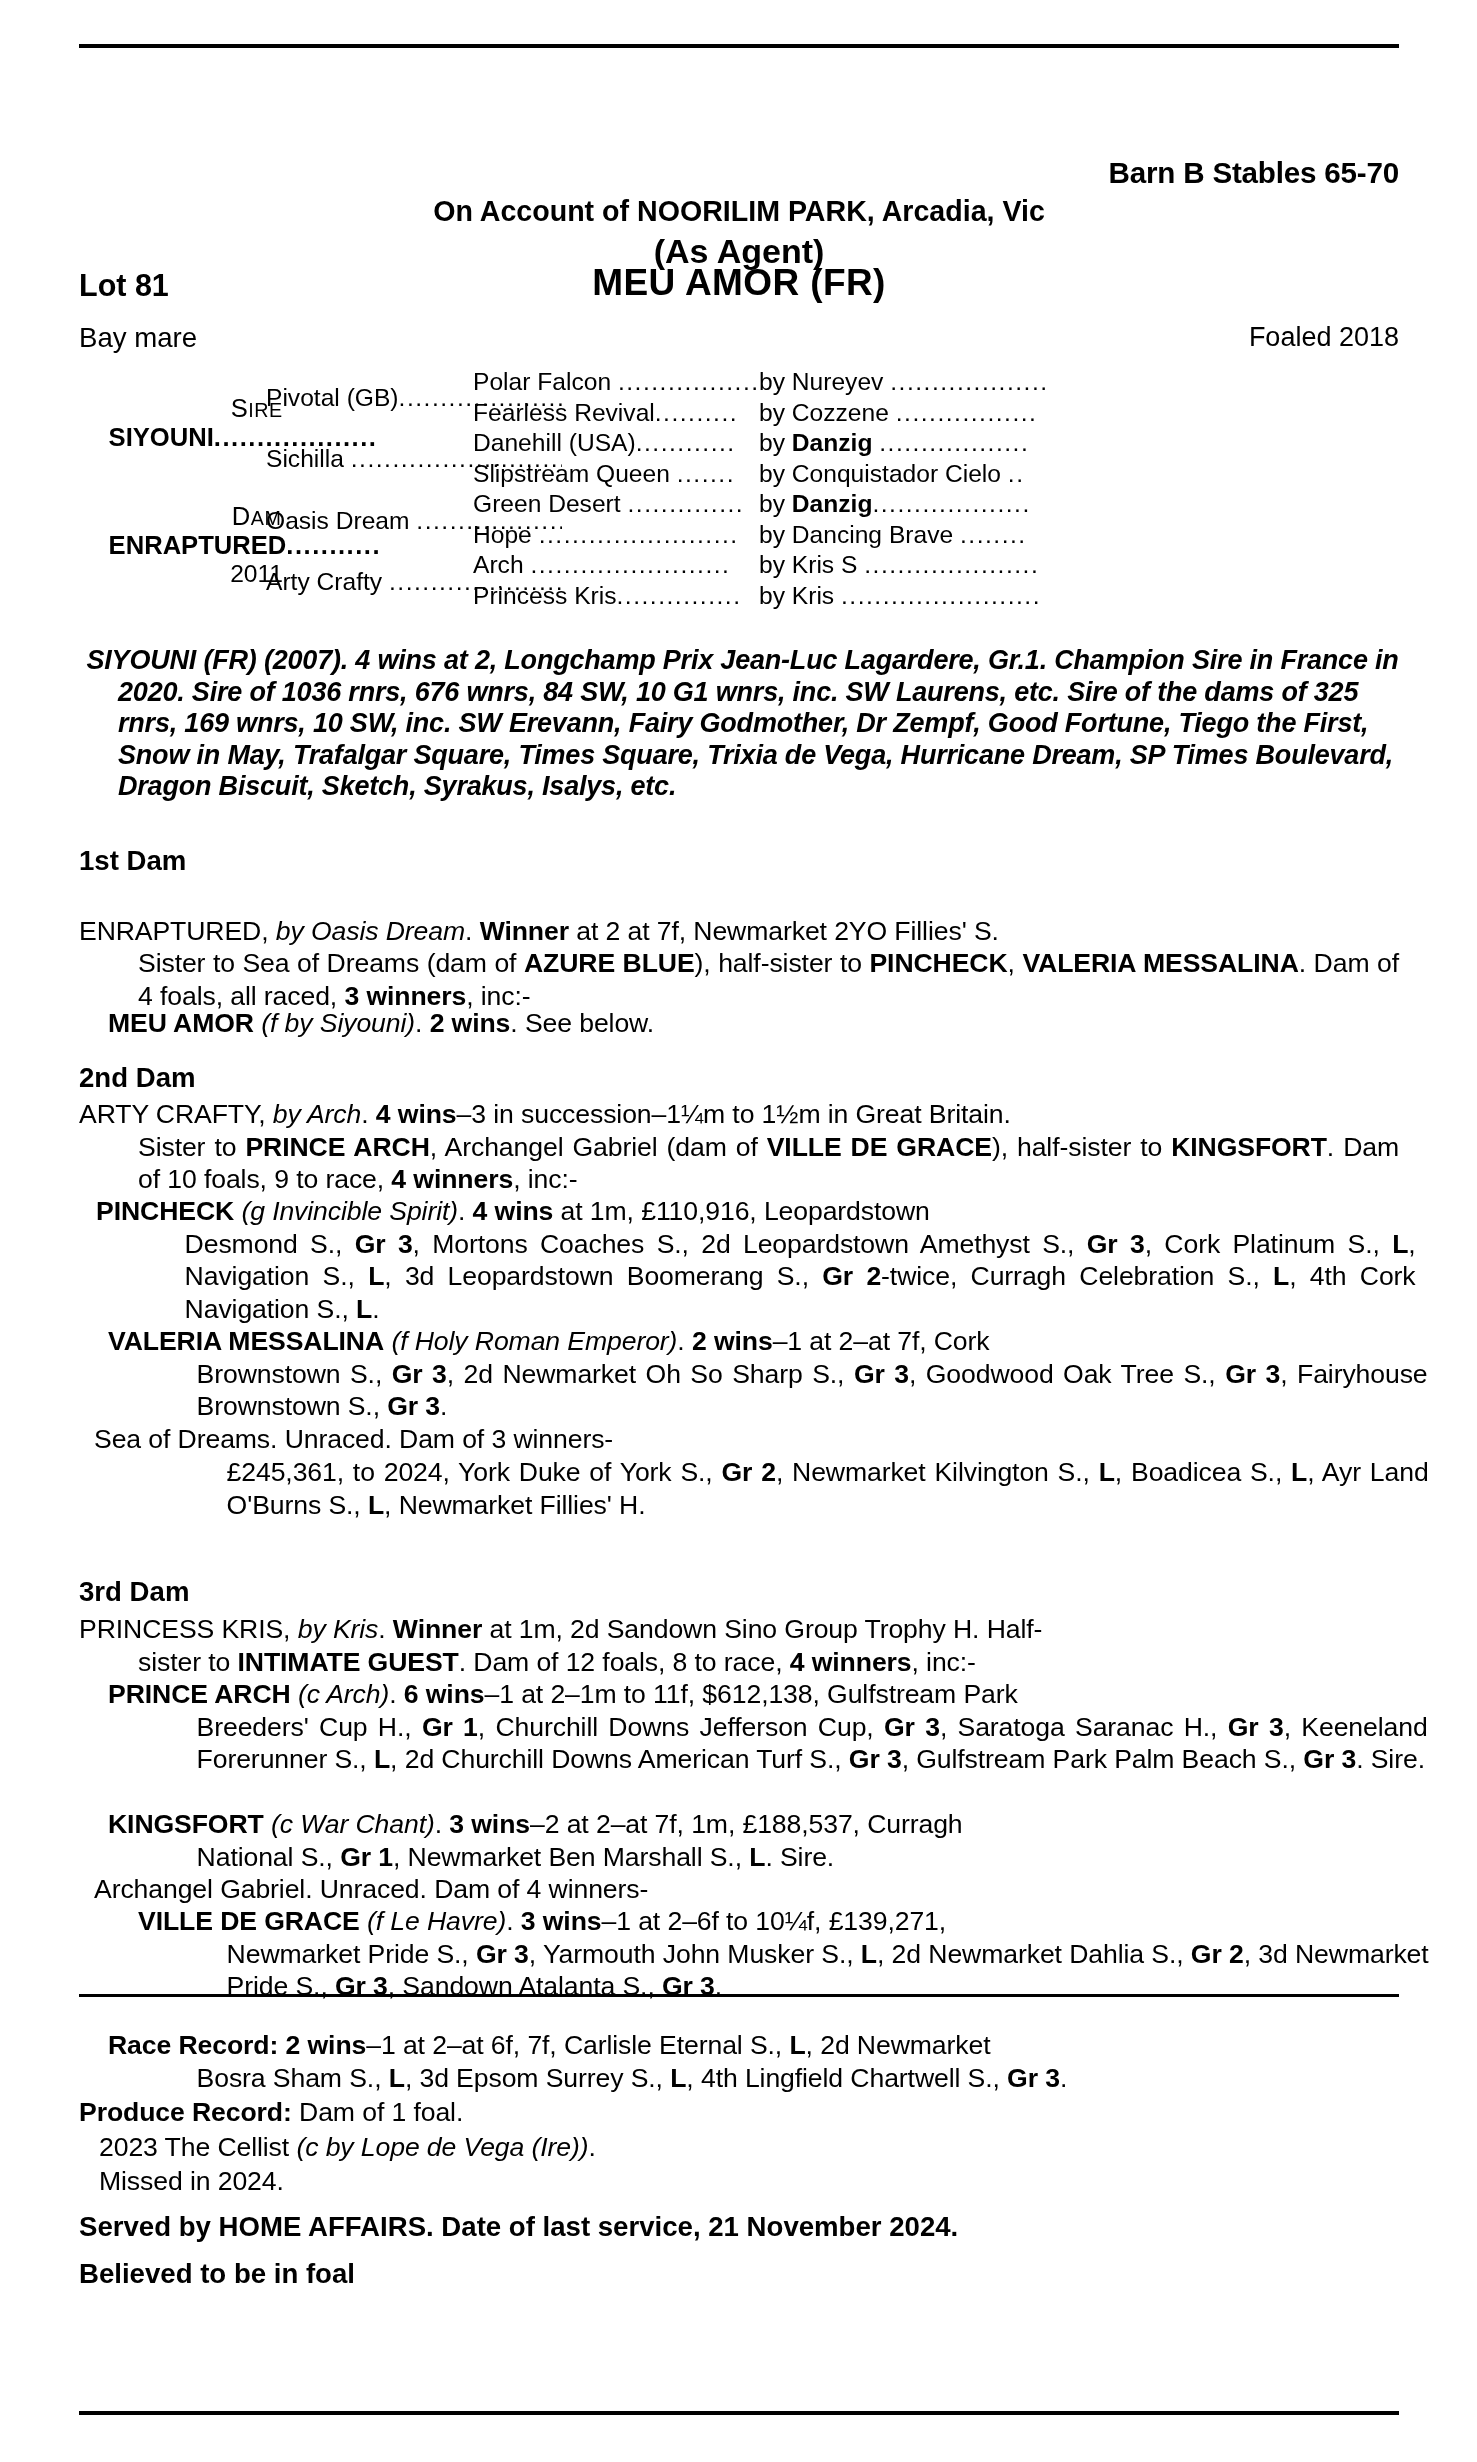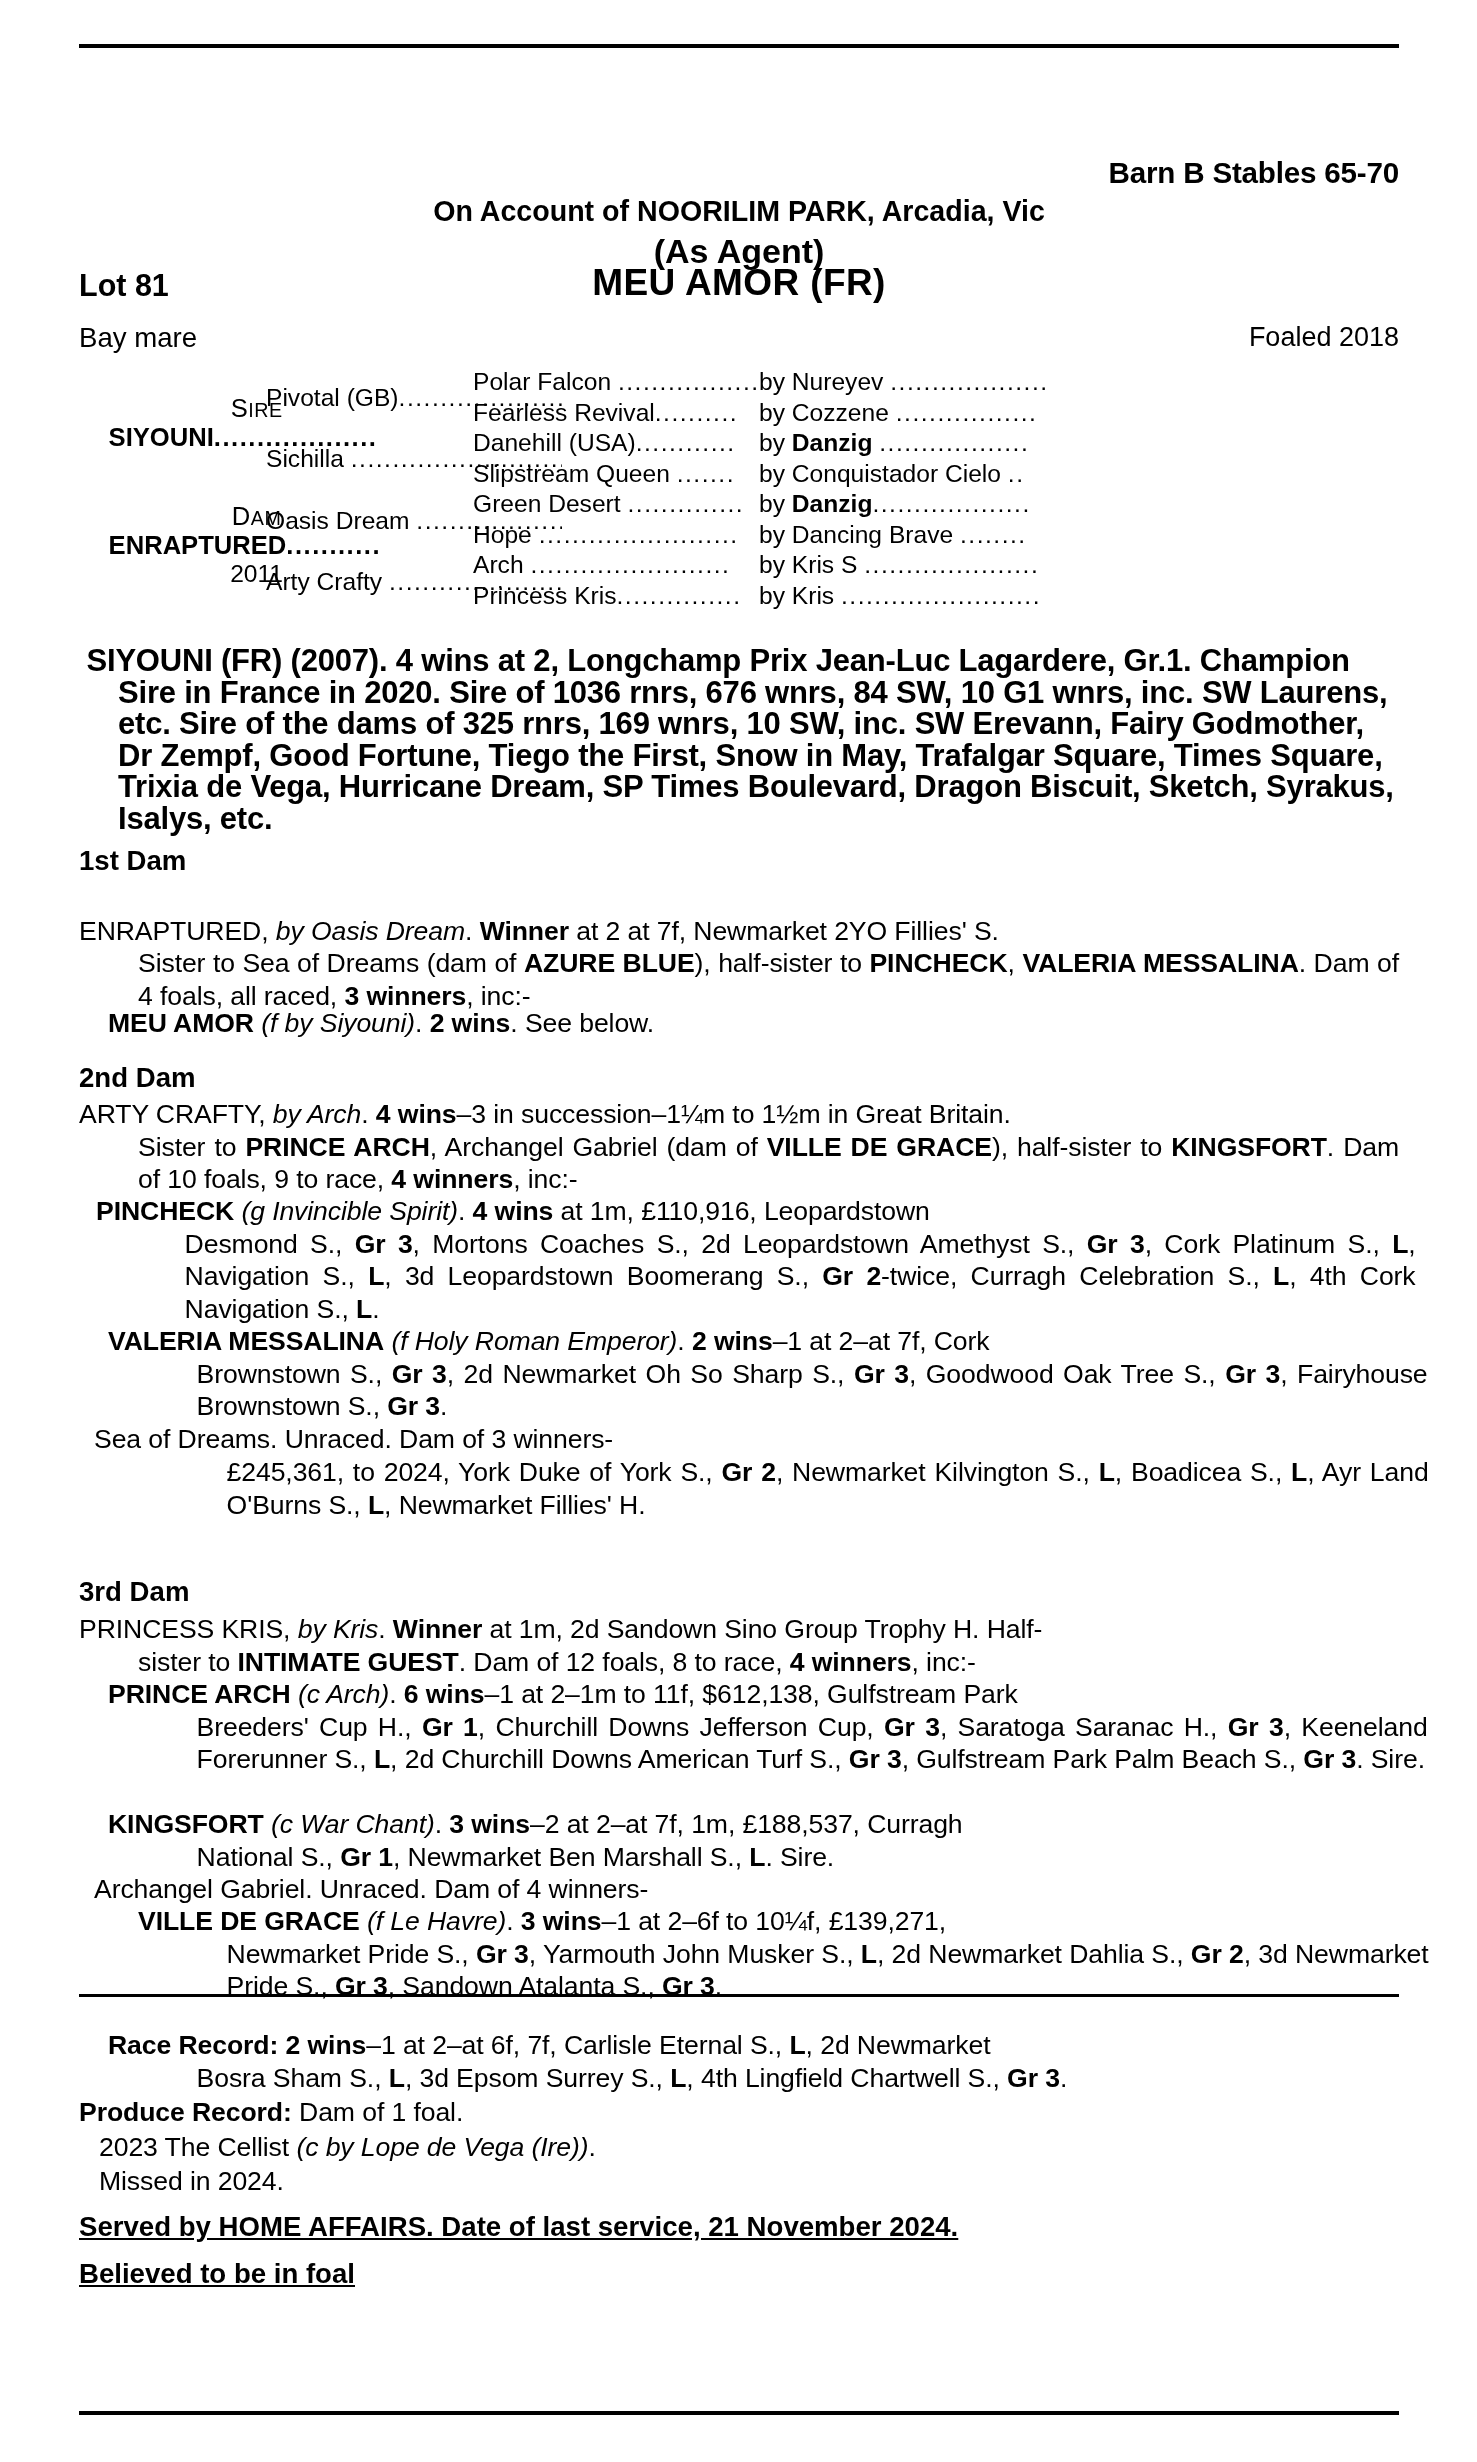--- a/index.html
+++ b/index.html
@@ -147,22 +147,23 @@
     overflow: hidden;
     font-size: 24.6px;
   }
   .dots { letter-spacing: 1.5px; }
 
   
   .sire-blurb {
     position: absolute;
     top: 645px; left: 118px;
     width: 1281px;
-    font-size: 31px;
-    font-weight: bold;
+    font-size: 27px;
+    font-weight: bold;
+    font-style: italic;
     line-height: 31.5px;
     letter-spacing: -0.2px;
     text-indent: -31.5px;
   }
 
   
   .sec-head {
     position: absolute;
     left: 79px;
     font-size: 27.6px;
@@ -184,21 +185,20 @@
     font-size: 26.6px;
     line-height: 32.5px;
     letter-spacing: -0.1px;
     text-align: justify;
   }
   .foot-bold {
     position: absolute;
     left: 79px;
     font-size: 27.6px;
     font-weight: bold;
-    text-decoration: underline;
   }
 </style>
 </head>
 <body>
 
 <div class="page">
 
   <div class="rule" id="rule-top"></div>
 
   <div class="hdr-barn">Barn B Stables 65-70</div>

